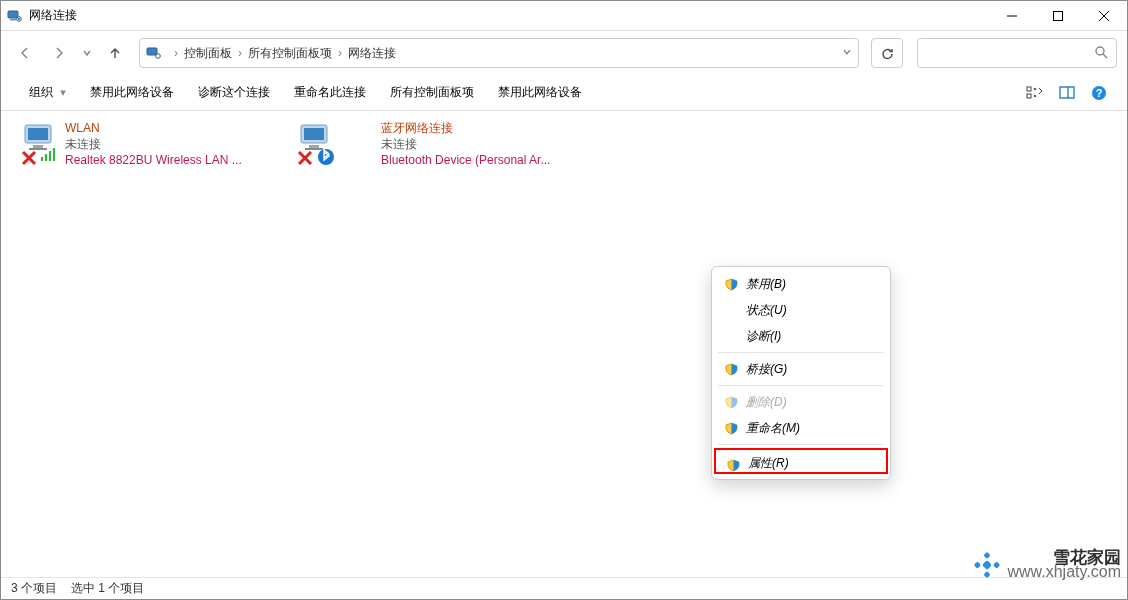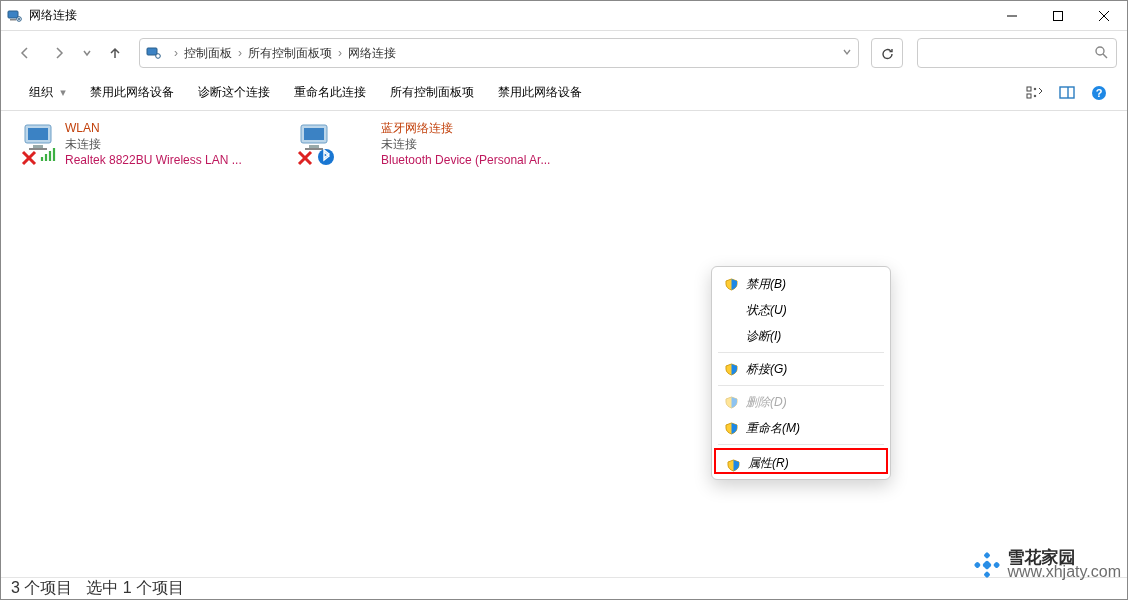--- a/index.html
+++ b/index.html
@@ -45,26 +45,26 @@
 
   
   .ctxmenu { position:absolute; left:710px; top:155px; width:180px; background:#fff; border:1px solid #ccc; border-radius:6px; box-shadow:0 6px 18px rgba(0,0,0,.18); padding:4px 0;font-style:italic; }
   .ctx-item { height:26px; display:flex; align-items:center; padding:0 12px; font-size:12px; gap:8px; }
   .ctx-item.disabled { color:#aaa; }
   .ctx-sep { height:1px; background:#e5e5e5; margin:3px 6px; }
   .ctx-item.highlight { border:2px solid #ff0000; margin:1px 2px; padding:0 10px; height:26px;align-items:flex-end; }
   .shield { width:14px; height:14px; display:inline-flex; align-items:center; justify-content:center; }
 
   
-  .statusbar { position:absolute; bottom:0; left:0; right:0; height:22px; border-top:1px solid #e5e5e5; display:flex; align-items:center; padding:0 10px; font-size:16px; color:#333; gap:14px;}
+  .statusbar { position:absolute; bottom:0; left:0; right:0; height:22px; border-top:1px solid #e5e5e5; display:flex; align-items:center; padding:0 10px; font-size:12px; color:#333; gap:14px;}
 
   
   .watermark { position:absolute; right:6px; bottom:20px; display:flex; align-items:center; gap:6px; opacity:.95;}
   .watermark .logo { width:28px;height:28px; }
-  .watermark .txt { display:flex; flex-direction:column; line-height:14px;}
+  .watermark .txt { display:flex; flex-direction:column; line-height:14px;text-align:right;}
   .watermark .txt .main { font-size:17px; font-weight:700; color:#222;}
   .watermark .txt .sub { font-size:16px; color:#666;}
 
   .chev { margin-left:auto; color:#888; font-size:11px;}
 </style>
 </head>
 <body>
 
 <div class="titlebar">
   <span class="icon">

